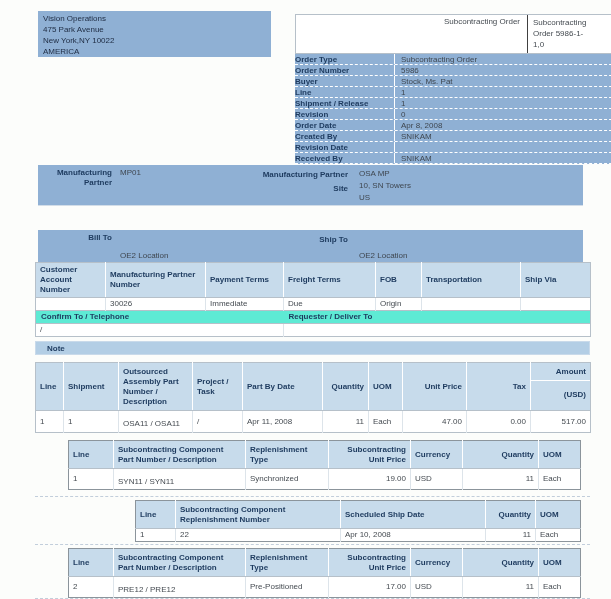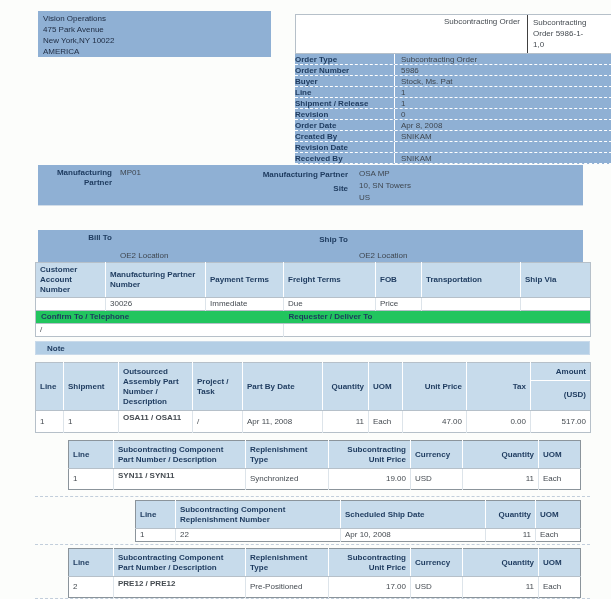--- a/index.html
+++ b/index.html
@@ -54,38 +54,38 @@
     background:#ffffff; color:#454b51; padding:1px 4px;
     border-left:1px solid #dde4ea; vertical-align:middle; line-height:10px;
   }
   td:first-child { border-left:none; }
   .r { text-align:right; }
   
   .terms-table { position:absolute; left:35px; top:262px; width:555px; border:1px solid #b6c0c9; }
   .terms-table th { height:34px; border-bottom:1px solid #b6c0c9; vertical-align:middle; }
   .terms-table td { height:12px; }
   .terms-table tr.blue-row td {
-    background:#22c55e; color:#1d3a5e; font-weight:bold; border-left:none;
+    background:#5eead4; color:#1d3a5e; font-weight:bold; border-left:none;
     border-top:1px solid #b6c0c9; border-bottom:1px solid #b6c0c9; padding-left:5px;
   }
   .terms-table tr.last td { border-bottom:1px dashed #b9c6d3; }
   
   .note-band {
     position:absolute; left:35px; top:341px; width:555px; height:14px;
     background:#b3cee5; color:#1d3a5e; font-weight:bold;
     line-height:14px; padding-left:11px; border:1px solid #c9daea;
   }
   
   .lines-table { position:absolute; left:35px; top:362px; width:555px; border:1px solid #b6c0c9; }
   .lines-table th { height:48px; border-bottom:1px solid #b6c0c9; }
   .lines-table td { height:22px; border-bottom:1px dashed #b9c6d3; }
   .amount-th { padding:0; text-align:right; vertical-align:top; }
   .amount-th .amt-top { border-bottom:1px solid #ffffff; padding:4px 4px 3px; }
   .amount-th .amt-bottom { padding:9px 4px 2px; }
-  .top-cell { vertical-align:top; padding-top:2px;font-weight:bold; }
+  .top-cell { vertical-align:top; padding-top:8px; }
   
   .sub-table { position:absolute; border:1px solid #8b949b; }
   .sub-table th { height:28px; border-bottom:1px solid #b6c0c9; }
   .sub-table td { height:21px; }
   .sub-table.repl td { height:13px; }
   .comp-1 { left:68px; top:440px; width:512px; }
   .repl-1 { left:135px; top:500px; width:445px; }
   .comp-2 { left:68px; top:548px; width:512px; }
   
   .dash-line { position:absolute; left:35px; width:555px; border-top:1px dashed #c2cedb; }
@@ -195,21 +195,21 @@
       <th>Freight Terms</th>
       <th>FOB</th>
       <th>Transportation</th>
       <th>Ship Via</th>
     </tr>
     <tr>
       <td></td>
       <td>30026</td>
       <td>Immediate</td>
       <td>Due</td>
-      <td>Price</td>
+      <td>Origin</td>
       <td></td>
       <td></td>
     </tr>
     <tr class="blue-row">
       <td colspan="3">Confirm To / Telephone</td>
       <td colspan="4">Requester / Deliver To</td>
     </tr>
     <tr class="last">
       <td colspan="3">/</td>
       <td colspan="4"></td>

